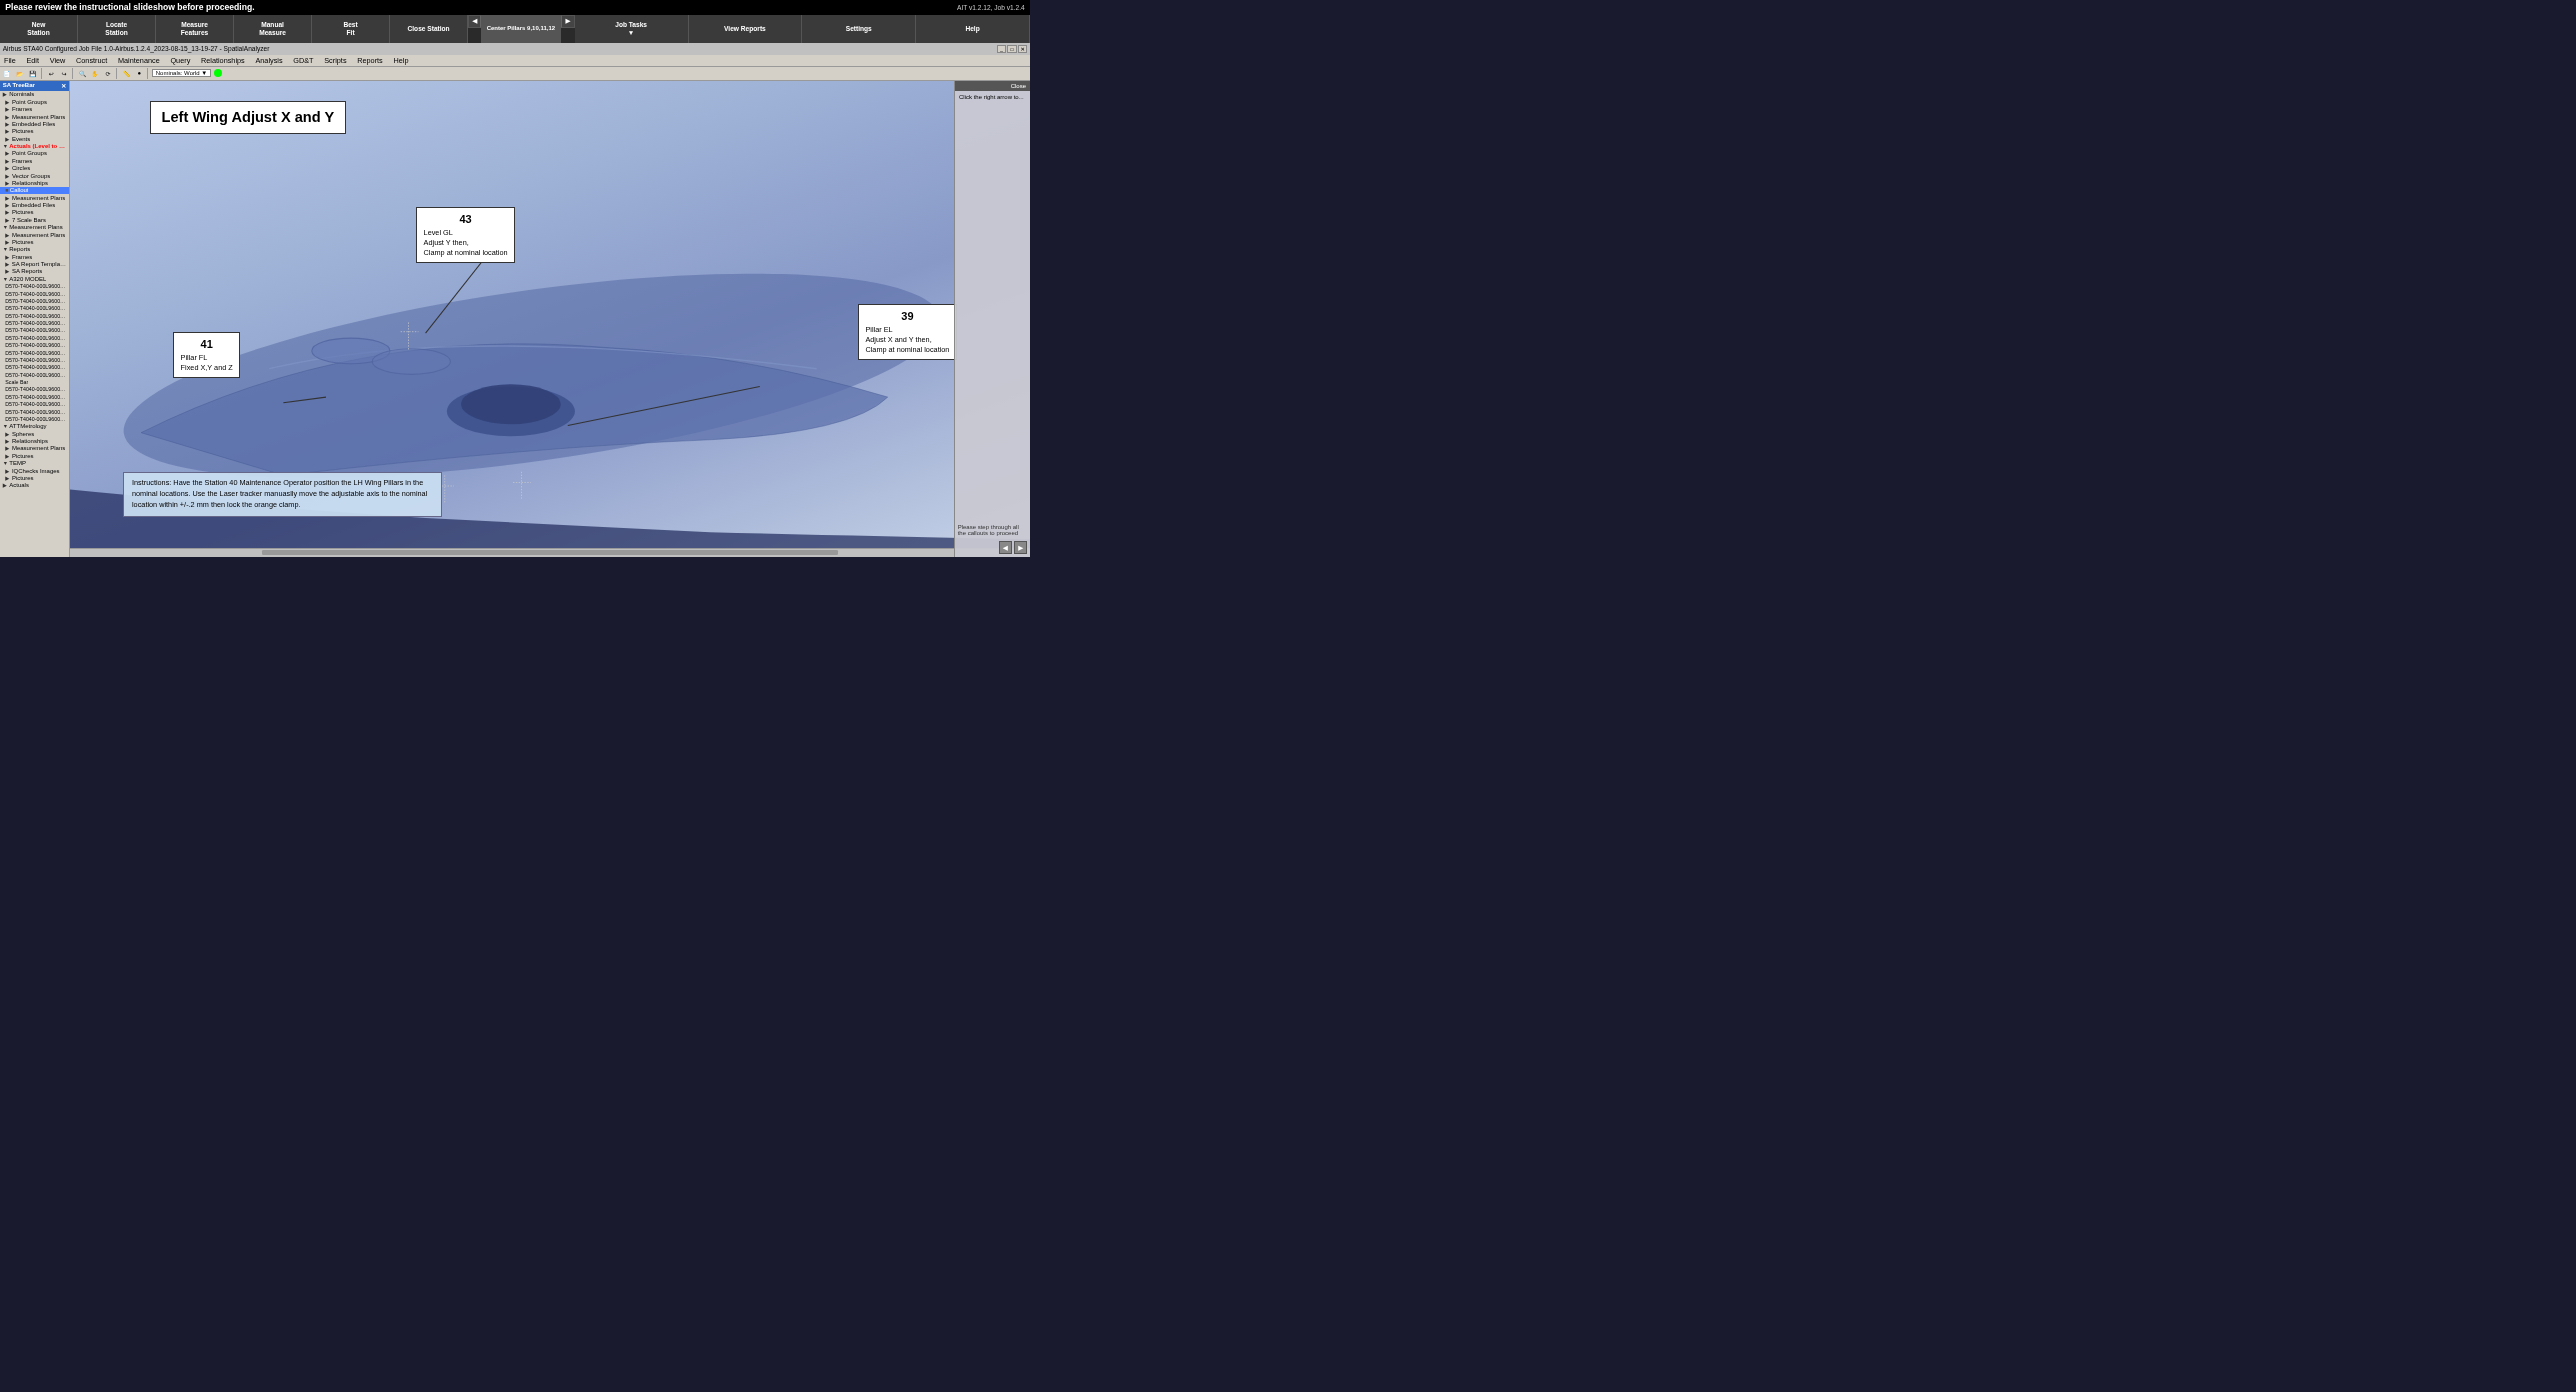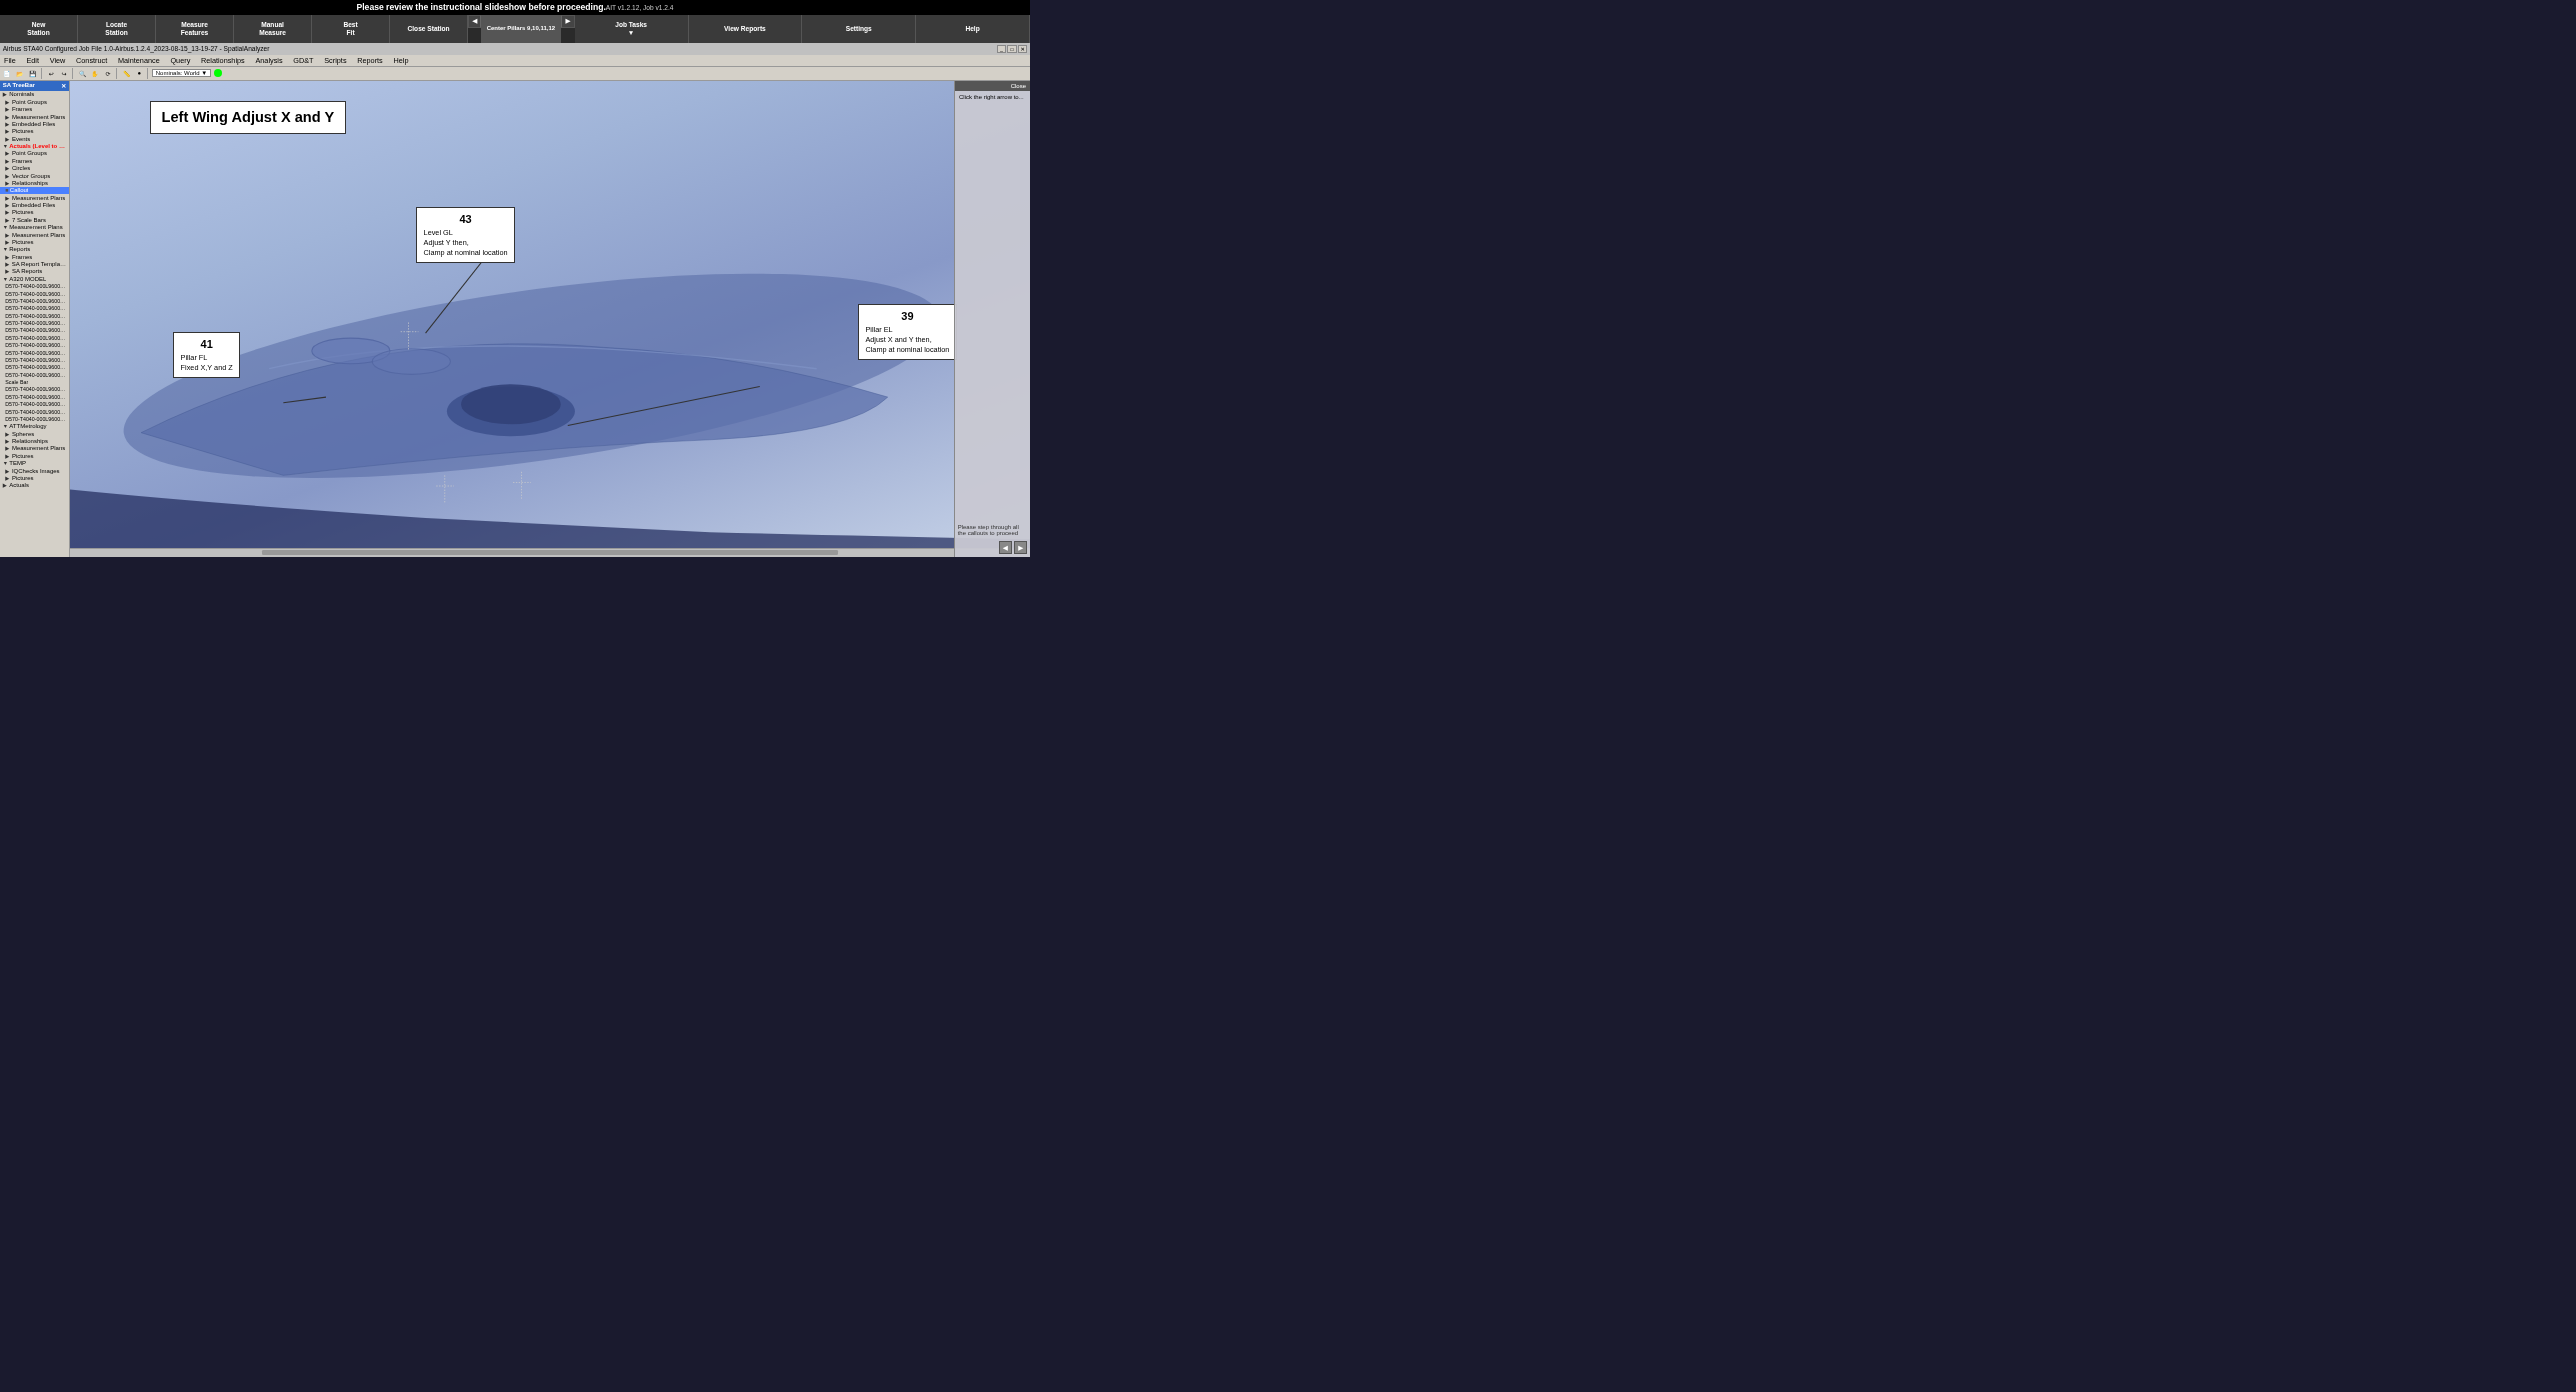--- a/index.html
+++ b/index.html
@@ -15,21 +15,21 @@
     
     #top-banner {
       background: #000;
       color: #fff;
       font-size: 8.6px;
       font-weight: bold;
       padding: 2.7px 5.3px;
       height: 14.6px;
       display: flex;
       align-items: center;
-      justify-content: center;
+      justify-content: space-between;
     }
     #top-banner-right {
       font-size: 6.6px;
       font-weight: normal;
       color: #ccc;
     }
 
     
     #toolbar {
       display: flex;
@@ -675,20 +675,24 @@
       <div>Fixed X,Y and Z</div>
     </div>
 
     <div class="callout-box" id="callout-39">
       <div class="callout-num">39</div>
       <div>Pillar EL</div>
       <div>Adjust X and Y then,</div>
       <div>Clamp at nominal location</div>
     </div>
 
+    <div id="instructions-panel">
+      <span>Instructions:  Have the Station 40 Maintenance Operator position the LH Wing Pillars
+in the nominal locations.  Use the Laser tracker manuaslly move the adjustable axis to the nominal location within +/-.2 mm then lock the orange clamp.</span>
+    </div>
 
     <div id="viewport-scrollbar">
       <div style="width:60%;height:5.3px;margin:2px auto;background:#999;border-radius:1.3px;"></div>
     </div>
 
     <div id="right-overlay-panel">
       <div id="rop-header">
         <span>Close</span>
       </div>
       <div id="rop-content">

